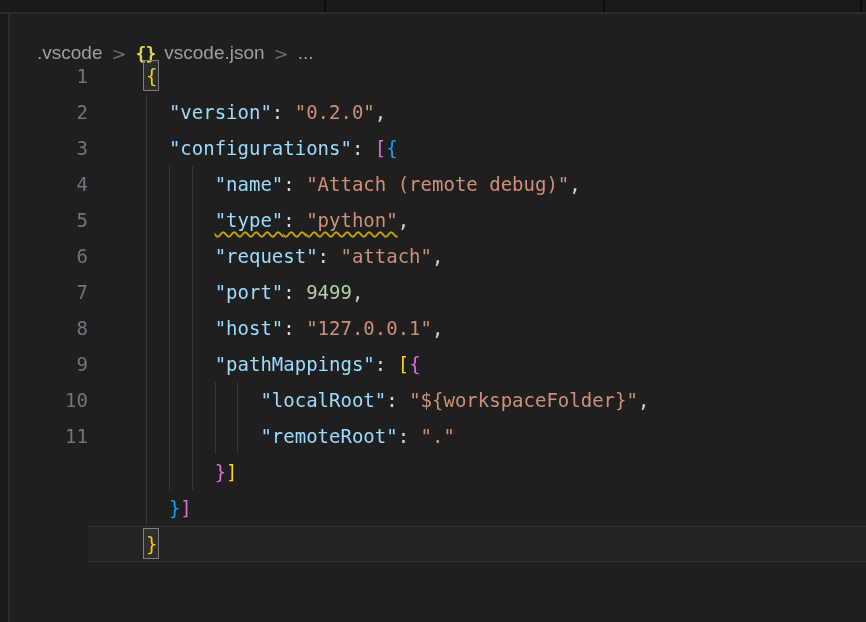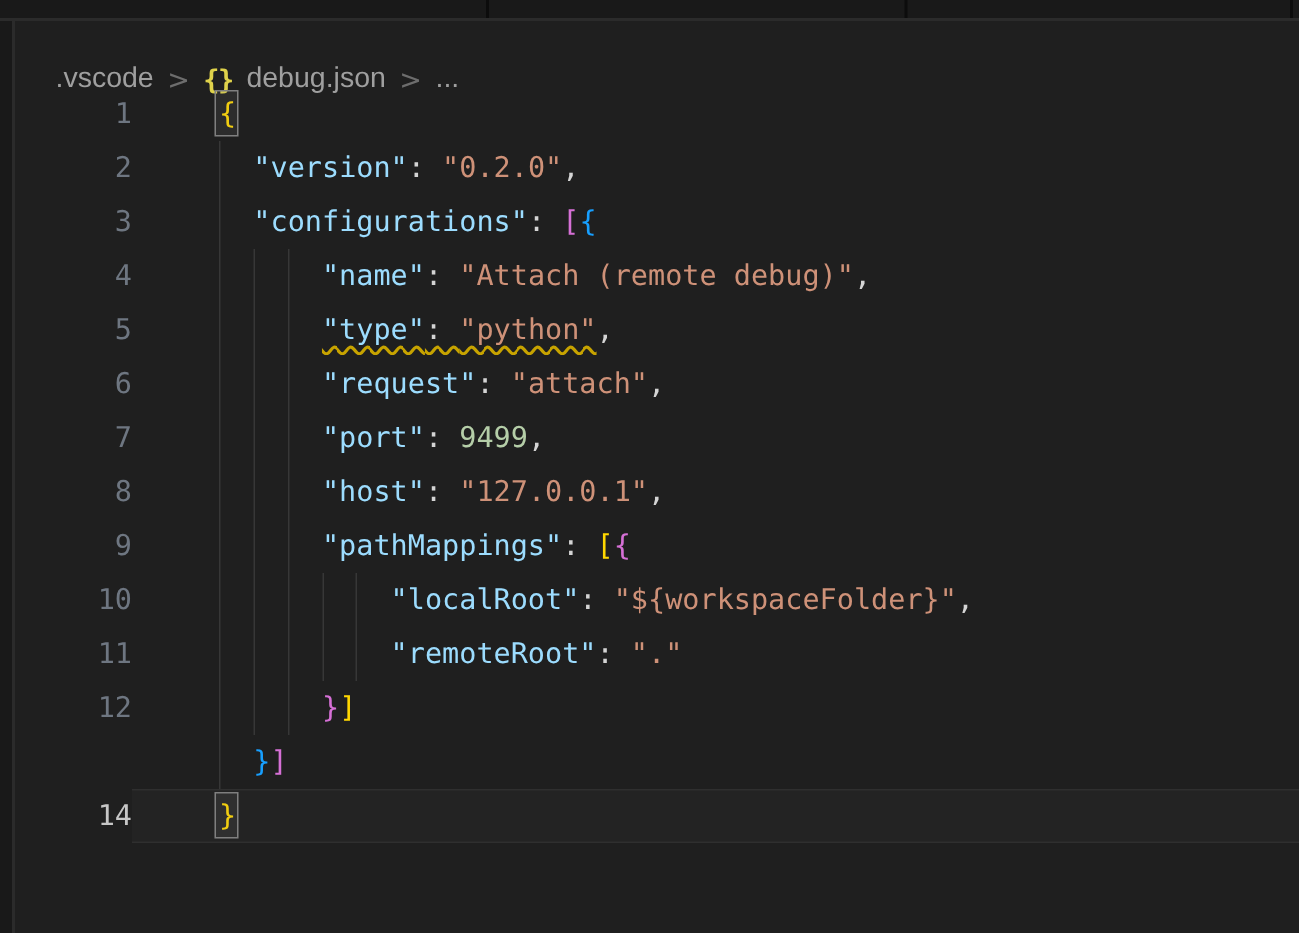--- a/index.html
+++ b/index.html
@@ -98,35 +98,35 @@
 <div class="h-border"></div>
 <div class="left-rail"></div>
 <div class="v-border"></div>
 
 <div class="editor">
 
   <div class="breadcrumb">
     <span class="bc-item">.vscode</span>
     <span class="bc-sep">&gt;</span>
     <span class="bc-icon">{}</span>
-    <span class="bc-item">debug.json</span>
+    <span class="bc-item">vscode.json</span>
     <span class="bc-sep">&gt;</span>
     <span class="bc-item">...</span>
   </div>
 
   <div class="code-lines">
       <div class="line"><span class="ln">1</span><span class="code"><span class="tok b1 box">{</span></span></div>
       <div class="line"><span class="ln">2</span><span class="guide" style="left: 136px;"></span><span class="code">  <span class="tok key">"version"</span><span class="tok pun">: </span><span class="tok str">"0.2.0"</span><span class="tok pun">,</span></span></div>
       <div class="line"><span class="ln">3</span><span class="guide" style="left: 136px;"></span><span class="code">  <span class="tok key">"configurations"</span><span class="tok pun">: </span><span class="tok b2">[</span><span class="tok b3">{</span></span></div>
       <div class="line"><span class="ln">4</span><span class="guide" style="left: 136px;"></span><span class="guide" style="left: 158.86px;"></span><span class="guide" style="left: 181.72px;"></span><span class="code">      <span class="tok key">"name"</span><span class="tok pun">: </span><span class="tok str">"Attach (remote debug)"</span><span class="tok pun">,</span></span></div>
       <div class="line"><span class="ln">5</span><span class="guide" style="left: 136px;"></span><span class="guide" style="left: 158.86px;"></span><span class="guide" style="left: 181.72px;"></span><span class="code">      <span class="sq"><span class="tok key">"type"</span><span class="tok pun">: </span><span class="tok str">"python"</span></span><span class="tok pun">,</span></span></div>
       <div class="line"><span class="ln">6</span><span class="guide" style="left: 136px;"></span><span class="guide" style="left: 158.86px;"></span><span class="guide" style="left: 181.72px;"></span><span class="code">      <span class="tok key">"request"</span><span class="tok pun">: </span><span class="tok str">"attach"</span><span class="tok pun">,</span></span></div>
       <div class="line"><span class="ln">7</span><span class="guide" style="left: 136px;"></span><span class="guide" style="left: 158.86px;"></span><span class="guide" style="left: 181.72px;"></span><span class="code">      <span class="tok key">"port"</span><span class="tok pun">: </span><span class="tok num">9499</span><span class="tok pun">,</span></span></div>
       <div class="line"><span class="ln">8</span><span class="guide" style="left: 136px;"></span><span class="guide" style="left: 158.86px;"></span><span class="guide" style="left: 181.72px;"></span><span class="code">      <span class="tok key">"host"</span><span class="tok pun">: </span><span class="tok str">"127.0.0.1"</span><span class="tok pun">,</span></span></div>
       <div class="line"><span class="ln">9</span><span class="guide" style="left: 136px;"></span><span class="guide" style="left: 158.86px;"></span><span class="guide" style="left: 181.72px;"></span><span class="code">      <span class="tok key">"pathMappings"</span><span class="tok pun">: </span><span class="tok b1">[</span><span class="tok b2">{</span></span></div>
       <div class="line"><span class="ln">10</span><span class="guide" style="left: 136px;"></span><span class="guide" style="left: 158.86px;"></span><span class="guide" style="left: 181.72px;"></span><span class="guide" style="left: 204.58px;"></span><span class="guide" style="left: 227.44px;"></span><span class="code">          <span class="tok key">"localRoot"</span><span class="tok pun">: </span><span class="tok str">"${workspaceFolder}"</span><span class="tok pun">,</span></span></div>
       <div class="line"><span class="ln">11</span><span class="guide" style="left: 136px;"></span><span class="guide" style="left: 158.86px;"></span><span class="guide" style="left: 181.72px;"></span><span class="guide" style="left: 204.58px;"></span><span class="guide" style="left: 227.44px;"></span><span class="code">          <span class="tok key">"remoteRoot"</span><span class="tok pun">: </span><span class="tok str">"."</span></span></div>
-      <div class="line"><span class="ln">12</span><span class="guide" style="left: 136px;"></span><span class="guide" style="left: 158.86px;"></span><span class="guide" style="left: 181.72px;"></span><span class="code">      <span class="tok b2">}</span><span class="tok b1">]</span></span></div>
+      <div class="line"><span class="guide" style="left: 136px;"></span><span class="guide" style="left: 158.86px;"></span><span class="guide" style="left: 181.72px;"></span><span class="code">      <span class="tok b2">}</span><span class="tok b1">]</span></span></div>
       <div class="line"><span class="guide" style="left: 136px;"></span><span class="code">  <span class="tok b3">}</span><span class="tok b2">]</span></span></div>
-      <div class="line current"><span class="ln">14</span><span class="code"><span class="tok b1 box">}</span></span></div>
+      <div class="line current"><span class="code"><span class="tok b1 box">}</span></span></div>
     </div>
 
 </div>
 
 </body></html>

